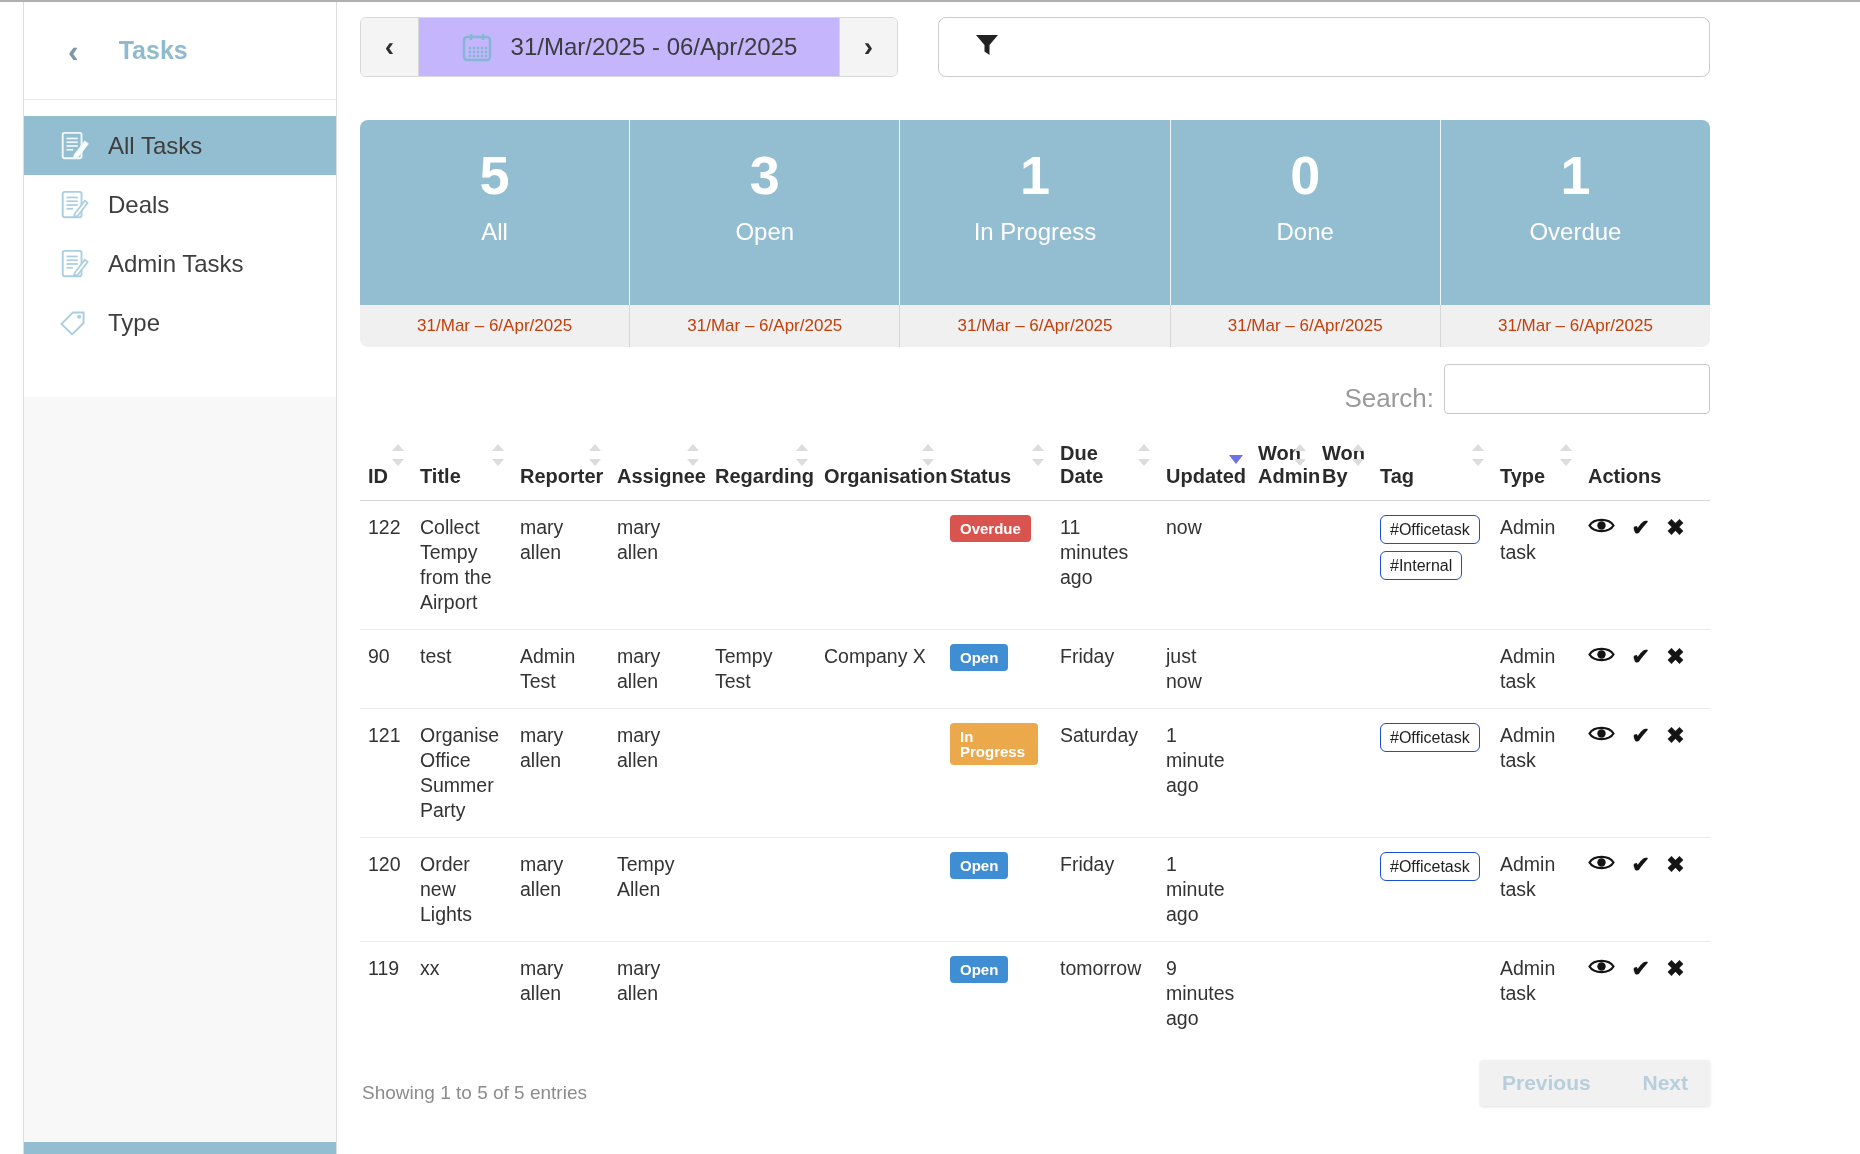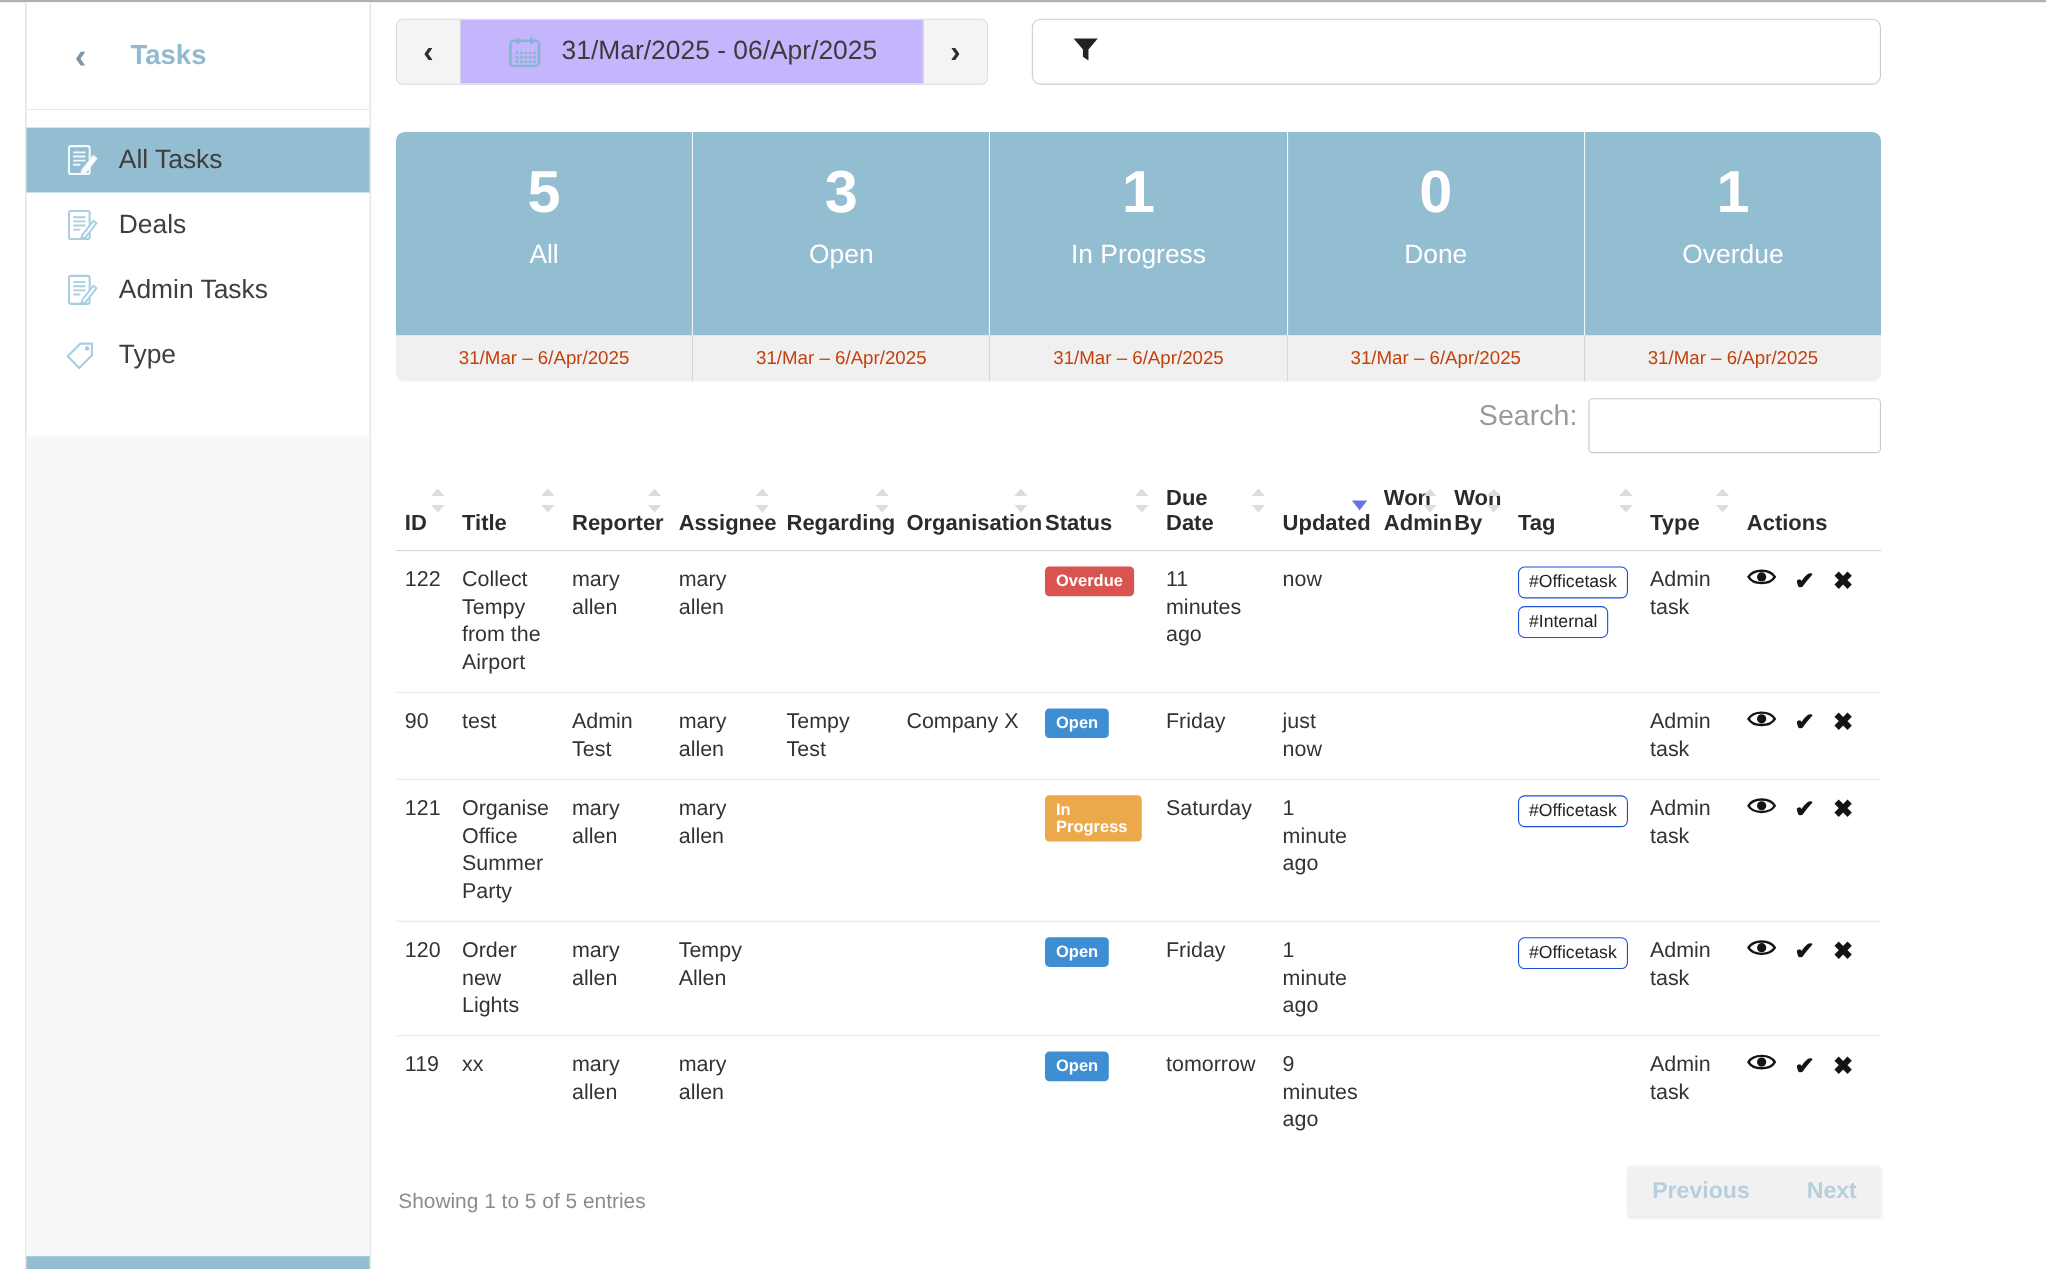--- a/index.html
+++ b/index.html
@@ -43,21 +43,21 @@
   .stats{position:absolute;left:0;top:118px;width:1350px;height:227px;border-radius:8px;overflow:hidden;}
   .stats-main{height:185px;display:flex;}
   .stat{flex:1;text-align:center;color:#fff;}
   .stat + .stat{border-left:1px solid rgba(255,255,255,0.85);}
   .stat-count{font-size:54px;font-weight:bold;margin-top:24px;}
   .stat-label{font-size:24px;margin-top:12px;}
   .stats-period{height:42px;background:#f0f0f0;display:flex;}
   .period-cell{flex:1;text-align:center;line-height:42px;font-size:17px;color:#c2410c;}
   .period-cell + .period-cell{border-left:1px solid #d6d6d6;}
   
-  .searchbar{position:absolute;top:360px;right:0;height:52px;display:flex;align-items:flex-start;}
+  .searchbar{position:absolute;top:360px;right:0;height:52px;display:flex;align-items:flex-end;}
   .searchbar label{font-size:26px;color:#9a9a9a;margin-right:10px;}
   .searchbar input{width:266px;height:50px;border:1px solid #c9c9c9;border-radius:4px;box-sizing:border-box;
     font-size:22px;padding:0 10px;font-family:"Liberation Sans", sans-serif;outline:none;}
   
   .grid{position:absolute;left:0;top:432px;width:1350px;border-collapse:collapse;table-layout:fixed;}
   .grid thead th{font-size:20px;font-weight:bold;color:#2b2b2b;text-align:left;vertical-align:bottom;
     height:66px;padding:0 12px 12px 8px;border-bottom:1px solid #d6d6d6;position:relative;cursor:pointer;box-sizing:border-box;}
   .grid tbody td{font-size:19.5px;color:#333;vertical-align:top;padding:14px 14px 14px 8px;
     border-bottom:1px solid #e9e9e9;line-height:25px;box-sizing:border-box;}
   .grid tbody tr:last-child td{border-bottom:none;}

